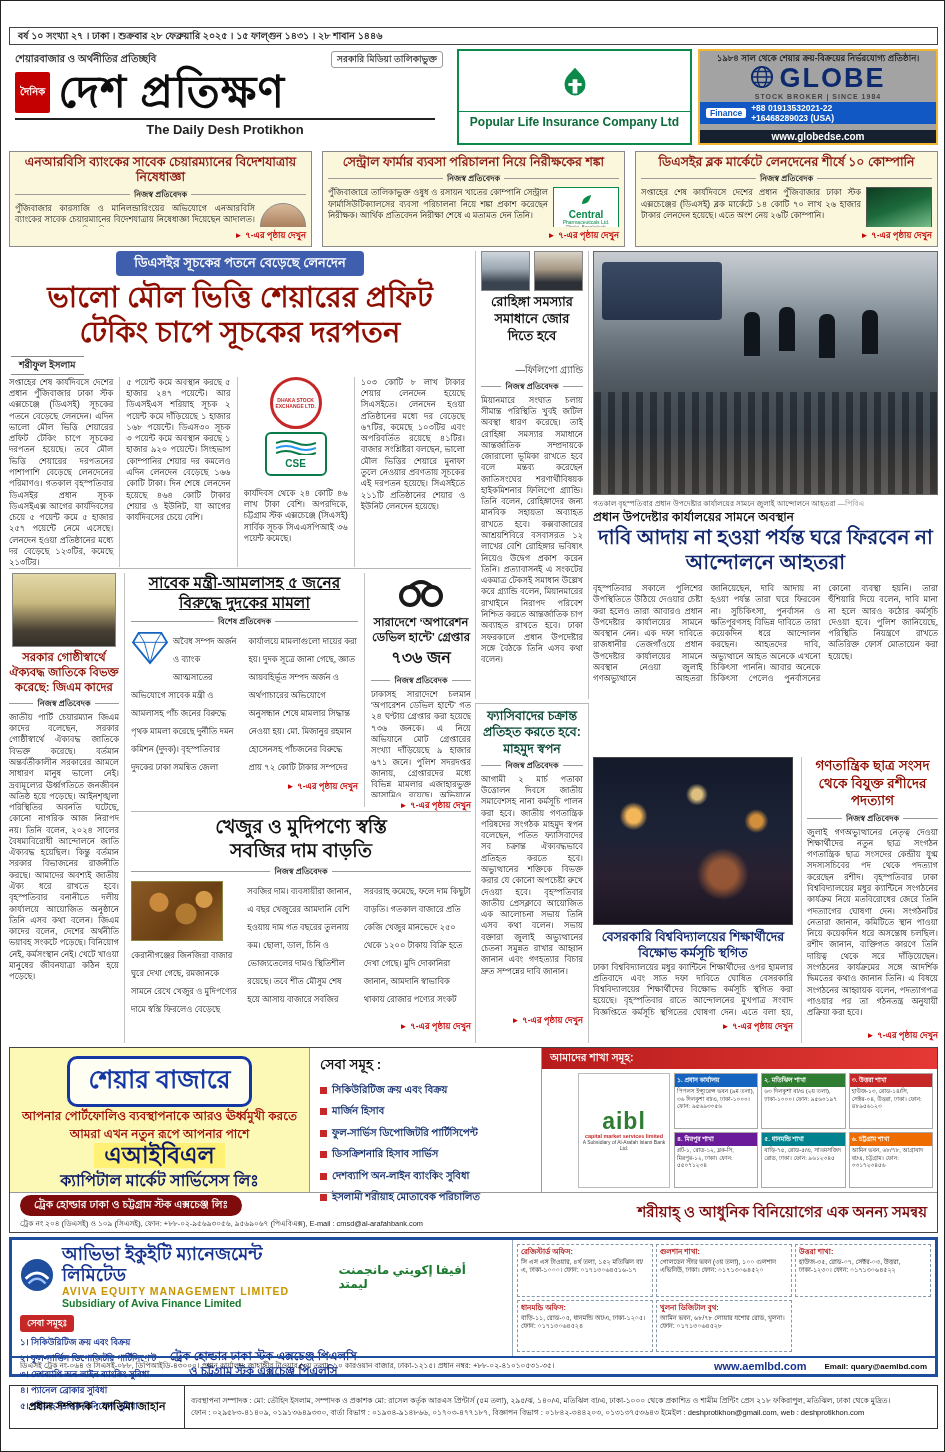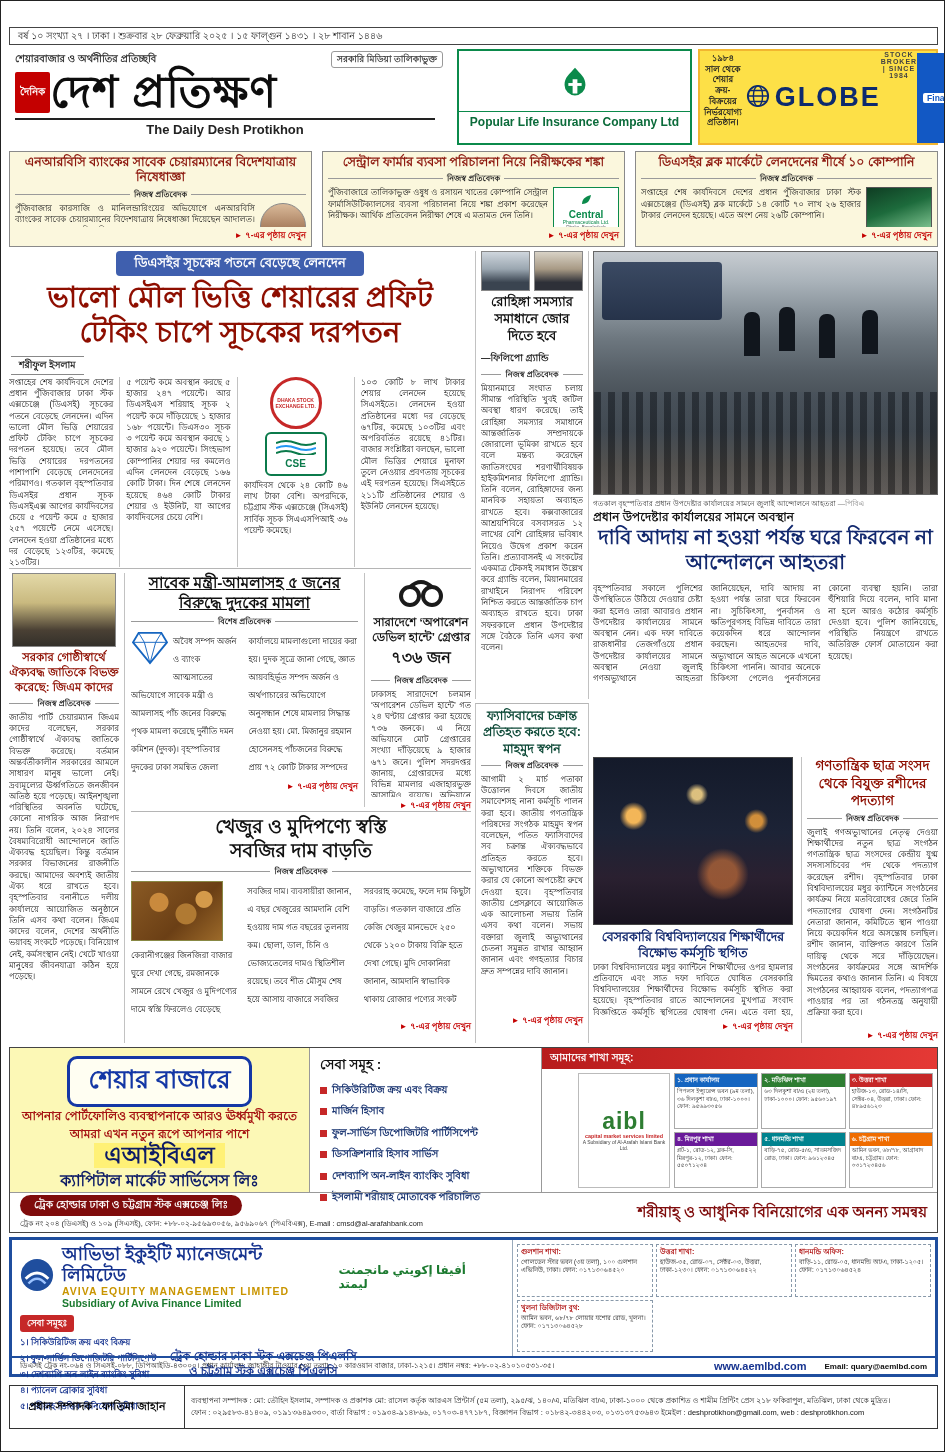--- a/index.html
+++ b/index.html
@@ -10,36 +10,36 @@
 
   
   .bt{font-size:8.3px;line-height:1.36;text-align:justify;color:#101010;overflow:hidden;}
   .rep-line{display:flex;align-items:center;gap:4px;margin:2px 0;}
   .rep-line::before,.rep-line::after{content:"";flex:1;border-top:1px solid #9a9a9a;}
   .rep{font-size:8px;font-weight:bold;color:#222;white-space:nowrap;}
   .more{display:flex;justify-content:flex-end;align-items:center;gap:3px;font-size:8.4px;font-weight:bold;color:#c40000;margin-top:2px;}
   .arrow{color:#c40000;font-size:8px;line-height:1;}
 
   
-  .dateline{top:26px;left:8px;width:929px;height:18px;border:1px solid #444;display:flex;align-items:flex-end;padding:0 8px;font-size:9.5px;font-weight:normal;color:#222;}
+  .dateline{top:26px;left:8px;width:929px;height:18px;border:1px solid #444;display:flex;align-items:flex-end;padding:0 8px;font-size:9.5px;font-weight:bold;color:#222;}
 
   
   .masthead{top:48px;left:8px;width:929px;height:98px;}
   .logo-block{position:absolute;left:0;top:0;width:440px;height:98px;padding:2px 6px;}
   .tag-row{display:flex;justify-content:space-between;align-items:center;font-size:10px;font-weight:bold;color:#333;}
   .listed{font-size:9px;border:1px solid #999;padding:0 5px;border-radius:3px;color:#444;}
-  .title-row{display:flex;align-items:center;margin-top:2px;}
+  .title-row{display:flex;align-items:center;gap:8px;margin-top:2px;}
   .daily-badge{background:#c40000;color:#fff;font-size:10px;font-weight:bold;padding:12px 5px;border-radius:2px;}
   .np-title{font-size:44px;font-weight:900;color:#0d0d0d;letter-spacing:1px;line-height:1;}
   .np-sub{margin-top:4px;text-align:center;font-size:13px;font-weight:bold;color:#222;border-top:2px solid #222;padding-top:2px;width:420px;}
 
   .popular-ad{position:absolute;left:448px;top:0;width:235px;height:96px;border:2px solid #0b8a4b;display:flex;flex-direction:column;align-items:center;justify-content:center;gap:4px;background:#fff;}
   .pop-name{font-size:12px;font-weight:800;color:#0b6b3a;text-align:center;border-top:1.5px solid #0b8a4b;width:100%;padding-top:3px;}
 
-  .globe-ad{position:absolute;left:689px;top:0;width:240px;height:96px;border:2px solid #f2b630;background:#fde047;display:flex;flex-direction:row;}
+  .globe-ad{position:absolute;left:689px;top:0;width:240px;height:96px;border:2px solid #f2b630;background:#a3a3a3;display:flex;flex-direction:column;}
   .globe-top{font-size:8.6px;font-weight:bold;color:#222;text-align:center;line-height:1.25;padding:2px 4px 0;}
   .globe-brand-row{display:flex;align-items:center;justify-content:center;gap:5px;margin-top:1px;}
   .globe-brand{font-size:27px;font-weight:900;color:#0d2a6e;letter-spacing:2px;line-height:1;}
   .globe-sub{font-size:7px;font-weight:bold;color:#444;text-align:center;letter-spacing:1px;}
   .globe-hotline{background:#1258c4;color:#fff;display:flex;align-items:center;gap:5px;padding:1px 6px;margin-top:2px;}
   .hl-label{background:#fff;color:#1258c4;font-size:8.5px;font-weight:900;padding:0 4px;border-radius:2px;}
   .hl-nums{display:flex;flex-direction:column;font-size:8.5px;font-weight:bold;line-height:1.2;}
   .globe-web{background:#16202e;color:#fff;text-align:center;font-size:10px;font-weight:bold;padding:1px 0;margin-top:auto;}
 
   
@@ -63,21 +63,21 @@
   .kicker{display:inline-block;background:#3f5fae;color:#fff;font-size:13px;font-weight:bold;padding:2px 18px;border-radius:4px;}
   .lead-hl{font-size:29px;line-height:1.22;font-weight:900;color:#8e0e00;text-align:center;margin:4px 0 3px;}
   .byline-wrap{margin:0 0 2px 2px;}
   .byline{display:inline-block;font-size:9.5px;font-weight:bold;color:#222;border-top:1px solid #888;border-bottom:1px solid #888;padding:1px 8px;}
   .lead-cols{display:flex;margin-top:2px;height:190px;overflow:hidden;}
   .lead-cols .col{flex:1;padding:0 6px;}
   .lead-cols .col + .col{border-left:1px solid #c2c2c2;}
   .lead-cols .col:first-child{padding-left:0;}
   .dse-logo{width:52px;height:52px;border-radius:50%;border:3px solid #c62828;margin:0 auto 3px;display:flex;align-items:center;justify-content:center;background:#fff;}
   .dse-text{font-size:5px;font-weight:bold;color:#c62828;text-align:center;line-height:1.25;padding:2px;}
-  .cse-logo{width:62px;height:44px;border:2px solid #0b7a4b;border-radius:6px;margin:0 auto 4px;display:flex;flex-direction:column;align-items:center;justify-content:center;background:#fff;}
+  .cse-logo{width:62px;height:44px;border:2px solid #0b7a4b;border-radius:6px;margin:0 auto 12px;display:flex;flex-direction:column;align-items:center;justify-content:center;background:#fff;}
   .cse-text{font-size:10px;font-weight:900;color:#0b7a4b;line-height:1;}
 
   .gm-story{left:0;top:322px;width:116px;height:470px;border-right:1px solid #c2c2c2;padding-right:5px;}
   .gm-photo{width:104px;height:74px;margin:0 auto 3px;border:1px solid #888;background:linear-gradient(180deg,#e3d9a8 0%,#c9b97f 40%,#4a4034 78%,#33302a 100%);}
   .gm-hl{font-size:11.5px;font-weight:800;color:#8e0e00;line-height:1.3;text-align:center;}
 
   .dudok{left:122px;top:322px;width:234px;height:234px;border-right:1px solid #c2c2c2;padding-right:6px;}
   .dd-hl{font-size:15.5px;font-weight:800;color:#111;line-height:1.3;text-align:center;text-decoration:underline;}
   .dd-body{column-count:2;column-gap:8px;height:148px;overflow:hidden;margin-top:2px;}
   .diamond-ic{float:left;margin:1px 4px 2px 0;}
@@ -91,21 +91,21 @@
   .kj-hl{font-size:19px;font-weight:900;color:#111;text-align:center;line-height:1.25;}
   .kj-body{column-count:3;column-gap:9px;height:138px;overflow:hidden;margin-top:2px;}
   .dates-photo{float:left;width:92px;height:60px;margin:1px 6px 3px 0;border:1px solid #884;background:radial-gradient(circle at 30% 35%,#c98a3d 0 9px,transparent 10px),radial-gradient(circle at 60% 55%,#b07a33 0 10px,transparent 11px),radial-gradient(circle at 80% 30%,#d49a4a 0 8px,transparent 9px),linear-gradient(135deg,#8a5a24,#6b3f15 60%,#9c6a2a);}
 
   .rohingya{left:466px;top:0;width:114px;height:448px;border-left:1px solid #c2c2c2;border-right:1px solid #c2c2c2;padding:0 5px;}
   .ro-photos{display:flex;gap:4px;justify-content:center;margin-bottom:3px;}
   .ro-photo{width:50px;height:40px;border:1px solid #888;}
   .ro-photo.a{background:linear-gradient(180deg,#cfd6dd 0%,#9aa6b0 45%,#3a4450 80%);}
   .ro-photo.b{background:linear-gradient(180deg,#d8d2c6 0%,#a89a85 45%,#2e3038 80%);}
   .ro-hl{font-size:13px;font-weight:800;color:#111;text-align:center;line-height:1.3;}
-  .ro-attrib{font-size:9.5px;font-weight:bold;text-align:left;color:#222;margin-top:6px;}
+  .ro-attrib{font-size:9.5px;font-weight:normal;text-align:right;color:#222;margin-top:18px;}
 
   .swapan{left:466px;top:452px;width:114px;height:340px;border-left:1px solid #c2c2c2;border-right:1px solid #c2c2c2;padding:4px 5px 0;border-top:1px solid #b5b5b5;}
   .sw-hl{font-size:12.5px;font-weight:800;color:#0e4a38;text-align:center;line-height:1.3;}
 
   .photo-zone{left:584px;top:0;width:345px;height:792px;}
   .big-photo{position:absolute;left:0;top:0;width:345px;height:244px;border:1px solid #666;background:linear-gradient(180deg,#c7ccd1 0%,#aab3ba 12%,#8a949c 24%,#6d777f 36%,#555e66 50%,#474f56 62%,#3f464c 74%,#5a5248 88%,#6e6257 100%);overflow:hidden;}
   .big-photo::before{content:"";position:absolute;left:0;bottom:0;width:100%;height:42%;background:repeating-linear-gradient(90deg,rgba(18,23,30,.55) 0 7px,rgba(70,80,92,.35) 7px 14px);}
   .truck{position:absolute;left:8px;top:10px;width:120px;height:58px;background:linear-gradient(180deg,#3b4a63,#26334a);border-radius:4px;}
   .figure{position:absolute;width:16px;height:44px;border-radius:7px 7px 0 0;background:#11161d;}
   .photo-cap{position:absolute;left:0;top:247px;width:345px;font-size:7.4px;color:#333;white-space:nowrap;overflow:hidden;}
@@ -567,20 +567,24 @@
             <div class="av-svc-item">২। ফুল-সার্ভিস ডিপোজিটরি পার্টিসিপেন্ট</div>
             <div class="av-svc-item">৩। দেশব্যাপি অন-লাইন ব্যাংকিং সুবিধা</div>
             <div class="av-svc-item">৪। প্যানেল ব্রোকার সুবিধা</div>
             <div class="av-svc-item">৫। শরীয়াহ ভিত্তিক বিনিয়োগ সুবিধা</div>
           </div>
           <div class="av-trek">ট্রেক হোল্ডার ঢাকা স্টক এক্সচেঞ্জ পিএলসি ও চট্টগ্রাম স্টক এক্সচেঞ্জ পিএলসি</div>
         </div>
       </div>
       <div class="av-right">
         <div class="av-office">
+            <div class="av-office-name">রেজিস্টার্ড অফিস:</div>
+            <div class="av-office-detail">সি এস এস টাওয়ার, ৪র্থ তলা, ১৫২ মতিঝিল বা/এ, ঢাকা-১০০০। ফোন: ০১৭১৩০৬৪৫১৬-১৭</div>
+          </div>
+        <div class="av-office">
             <div class="av-office-name">গুলশান শাখা:</div>
             <div class="av-office-detail">গোলডেন স্টার ভবন (৩য় তলা), ১০০ গুলশান এভিনিউ, ঢাকা। ফোন: ০১৭১৩০৬৪৫২০</div>
           </div>
         <div class="av-office">
             <div class="av-office-name">উত্তরা শাখা:</div>
             <div class="av-office-detail">হাউজ-৩৫, রোড-০৭, সেক্টর-০৩, উত্তরা, ঢাকা-১২৩০। ফোন: ০১৭১৩০৬৪৫২২</div>
           </div>
         <div class="av-office">
             <div class="av-office-name">ধানমন্ডি অফিস:</div>
             <div class="av-office-detail">বাড়ি-১১, রোড-০৫, ধানমন্ডি আ/এ, ঢাকা-১২০৫। ফোন: ০১৭১৩০৬৪৫২৪</div>

